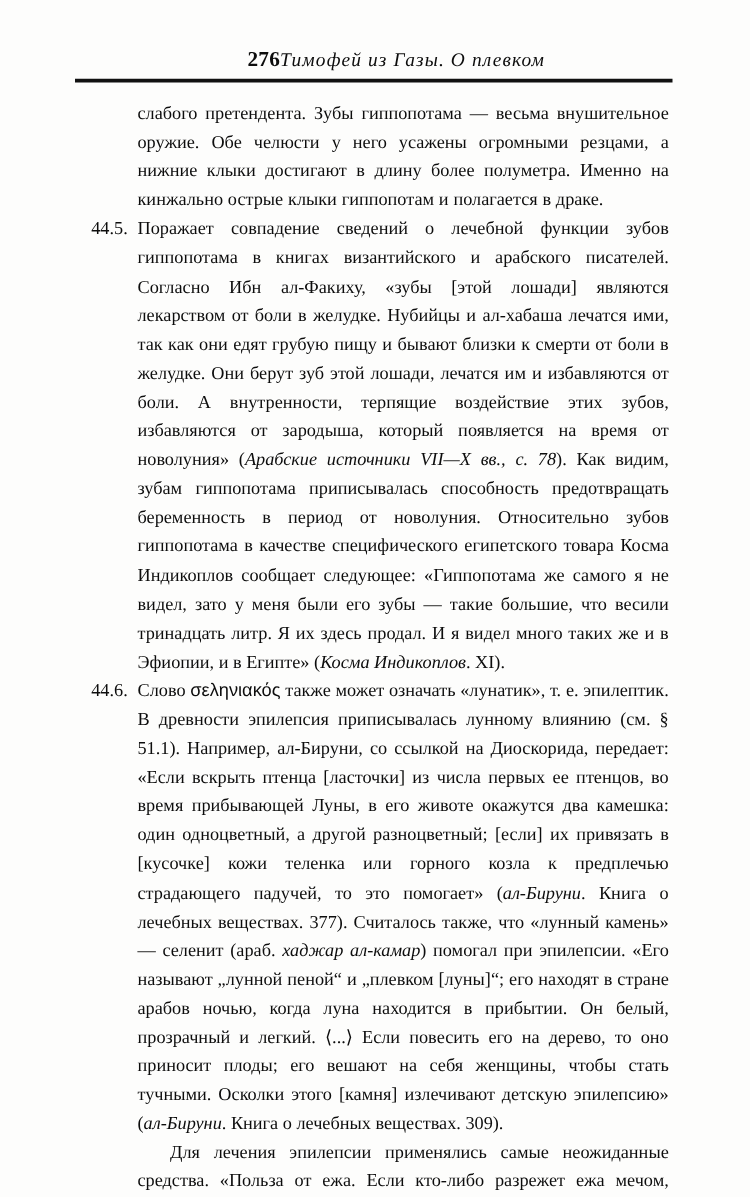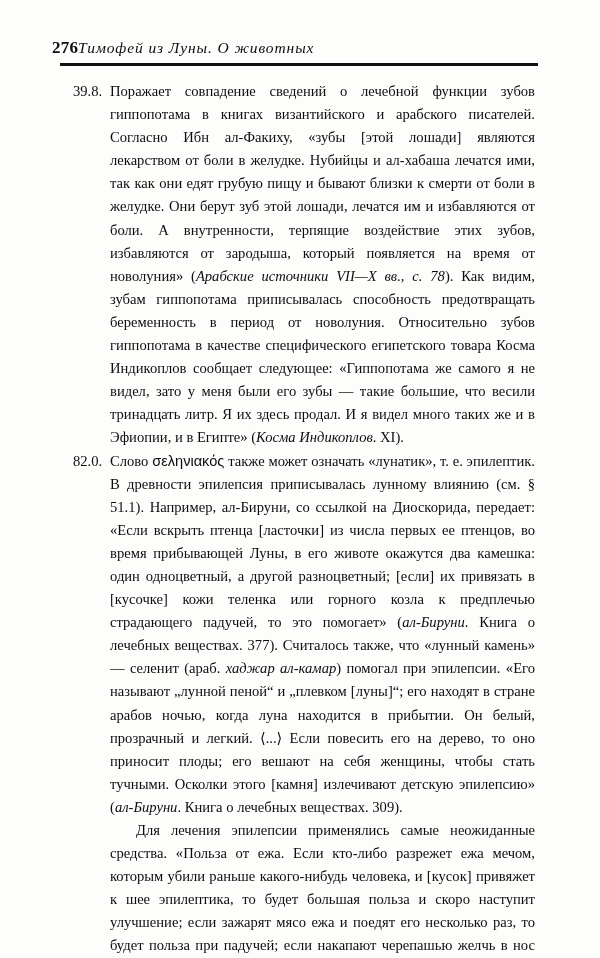--- a/index.html
+++ b/index.html
@@ -13,26 +13,26 @@
     height: 958px;
     background: #fdfdfc;
     font-family: "Liberation Serif", "DejaVu Serif", serif;
     color: #0d0d0d;
     overflow: hidden;
   }
 
   
   .header {
     position: absolute;
-    left: 52px;
+    left: 78px;
     top: 38px;
     width: 478px;
     display: flex;
     align-items: baseline;
-    justify-content: flex-start;
+    justify-content: center;
   }
   .folio {
     font-size: 17px;
     font-weight: bold;
     letter-spacing: 0.2px;
   }
   .running-title {
     font-size: 15.5px;
     font-style: italic;
     letter-spacing: 0.9px;
@@ -103,33 +103,36 @@
   i, .it { }
   .gk { font-family: Liberation Sans, sans-serif; font-style: normal; }
 </style>
 </head>
 <body>
 
 <div class="page">
 
   <div class="header">
     <span class="folio">276</span>
-    <span class="running-title">Тимофей из Луны. О животных</span>
+    <span class="running-title">Тимофей из Газы. О плевком</span>
   </div>
   <div class="header-rule"></div>
 
   <div class="textblock">
 
+    <p class="para plain">
+      <span>слабого претендента. Зубы гиппопотама — весьма внушительное оружие. Обе челюсти у него усажены огромными резцами, а нижние клыки достигают в длину более полуметра. Именно на кинжально острые клыки гиппопотам и полагается в драке.</span>
+    </p>
 
     <div class="numpara">
-      <span class="num">39.8.</span>
+      <span class="num">44.5.</span>
       <span class="body"><span>Поражает совпадение сведений о лечебной функции зубов гиппопотама в книгах византийского и арабского писателей. Согласно Ибн ал-Факиху, «зубы [этой лошади] являются лекарством от боли в желудке. Нубийцы и ал-хабаша лечатся ими, так как они едят грубую пищу и бывают близки к смерти от боли в желудке. Они берут зуб этой лошади, лечатся им и избавляются от боли. А внутренности, терпящие воздействие этих зубов, избавляются от зародыша, который появляется на время от новолуния» (</span><i>Арабские источники VII—X вв., с. 78</i><span>). Как видим, зубам гиппопотама приписывалась способность предотвращать беременность в период от новолуния. Относительно зубов гиппопотама в качестве специфического египетского товара Косма Индикоплов сообщает следующее: «Гиппопотама же самого я не видел, зато у меня были его зубы — такие большие, что весили тринадцать литр. Я их здесь продал. И я видел много таких же и в Эфиопии, и в Египте» (</span><i>Косма Индикоплов</i><span>. XI).</span></span>
     </div>
 
     <div class="numpara">
-      <span class="num">82.0.</span>
+      <span class="num">44.6.</span>
       <span class="body"><span>Слово </span><span class="gk">σεληνιακός</span><span> также может означать «лунатик», т. е. эпилептик. В древности эпилепсия приписывалась лунному влиянию (см. § 51.1). Например, ал-Бируни, со ссылкой на Диоскорида, передает: «Если вскрыть птенца [ласточки] из числа первых ее птенцов, во время прибывающей Луны, в его животе окажутся два камешка: один одноцветный, а другой разноцветный; [если] их привязать в [кусочке] кожи теленка или горного козла к предплечью страдающего падучей, то это помогает» (</span><i>ал-Бируни</i><span>. Книга о лечебных веществах. 377). Считалось также, что «лунный камень» — селенит (араб. </span><i>хаджар ал-камар</i><span>) помогал при эпилепсии. «Его называют „лунной пеной“ и „плевком [луны]“; его находят в стране арабов ночью, когда луна находится в прибытии. Он белый, прозрачный и легкий. ⟨...⟩ Если повесить его на дерево, то оно приносит плоды; его вешают на себя женщины, чтобы стать тучными. Осколки этого [камня] излечивают детскую эпилепсию» (</span><i>ал-Бируни</i><span>. Книга о лечебных веществах. 309).</span></span>
     </div>
 
     <p class="para plain indent"><span>Для лечения эпилепсии применялись самые неожиданные средства. «Польза от ежа. Если кто-либо разрежет ежа мечом, которым убили раньше какого-нибудь человека, и [кусок] привяжет к шее эпилептика, то будет большая польза и скоро наступит улучшение; если зажарят мясо ежа и поедят его несколько раз, то будет польза при падучей; если накапают черепашью желчь в нос страдающему падучей, его болезнь скоро начнет проходить» (</span></p>
 
   </div>
 </div>
 
 </body></html>

